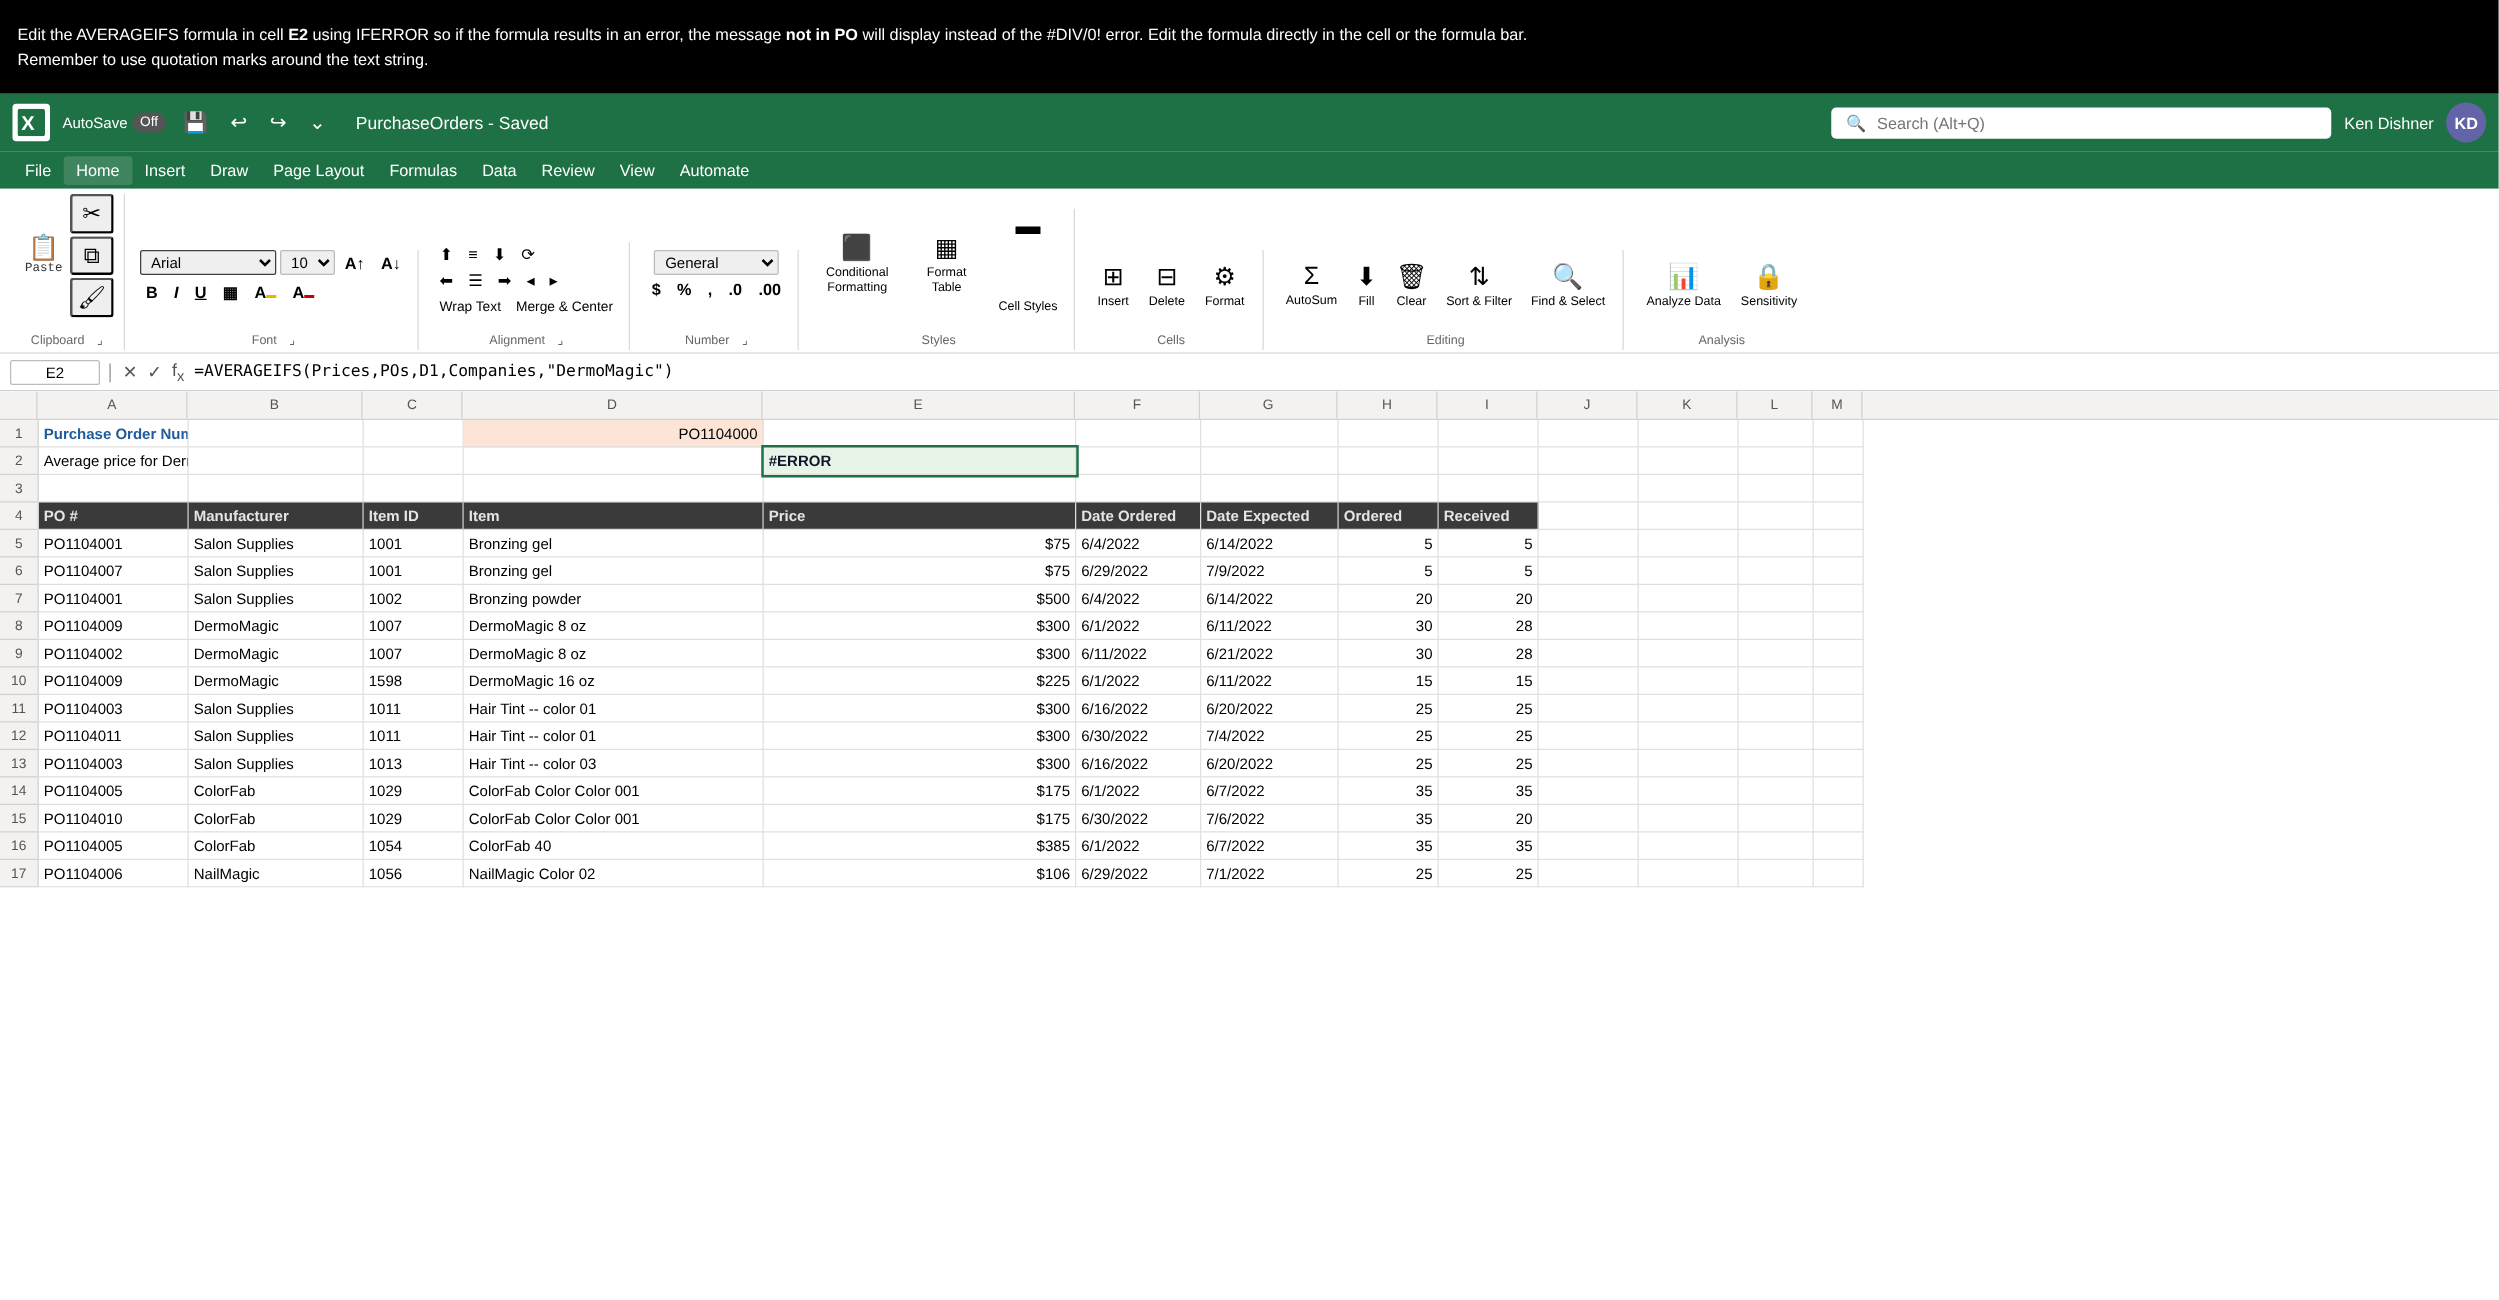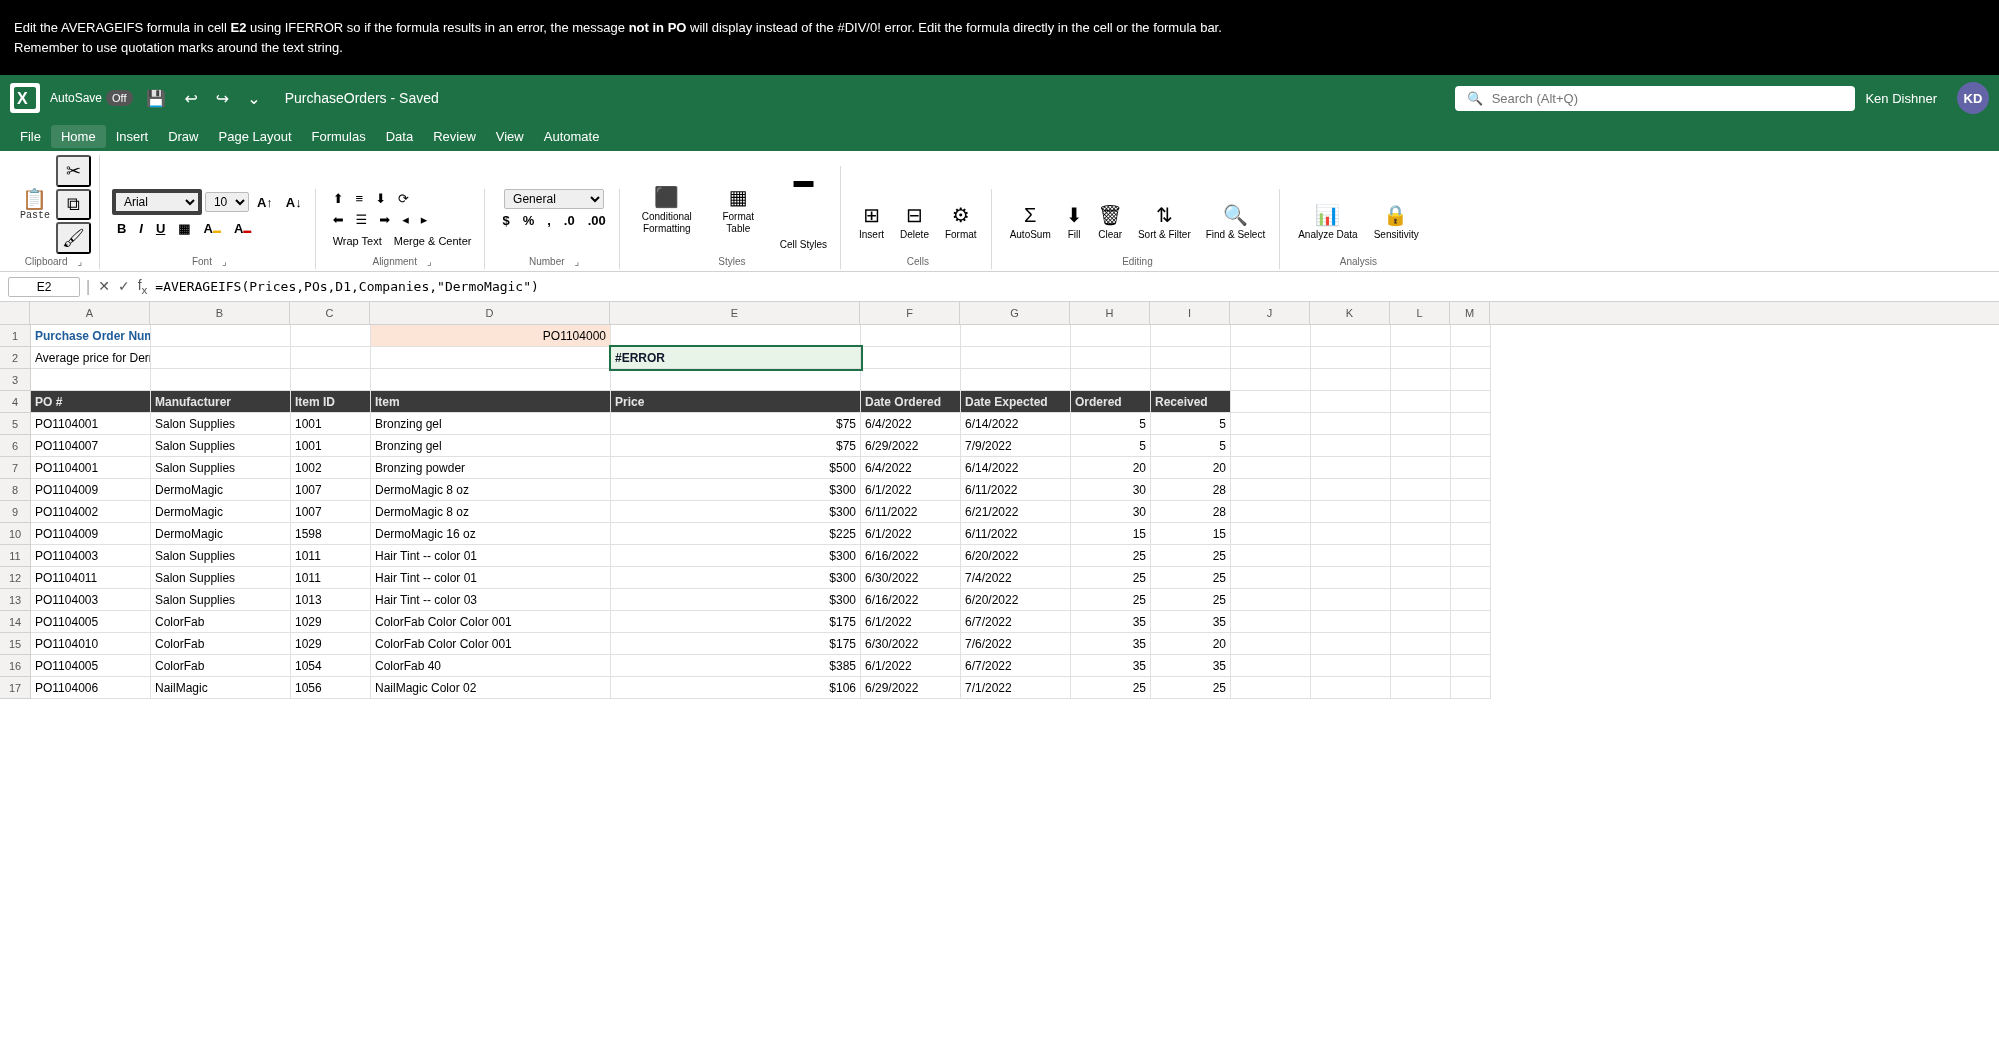--- a/index.html
+++ b/index.html
@@ -47,21 +47,21 @@
       display: flex; align-items: center; gap: 8px; width: 400px;
       font-size: 13px; color: #555;
     }
     .search-box input {
       border: none; outline: none; font-size: 13px; width: 100%;
     }
     .user-avatar {
       width: 32px; height: 32px; border-radius: 50%;
       background: #6264a7; color: #fff;
       display: flex; align-items: center; justify-content: center;
-      font-size: 13px; font-weight: bold; margin-left: 10px;
+      font-size: 13px; font-weight: bold; margin-left: 0;
     }
     .user-name { color: #fff; font-size: 13px; }
 
     
     #menu-bar {
       background: #1e7145;
       display: flex; align-items: center;
       padding: 0 10px; height: 30px;
     }
     .menu-item {
@@ -79,34 +79,34 @@
       display: flex; align-items: flex-end; gap: 4px;
       min-height: 86px;
     }
     .ribbon-group {
       display: flex; flex-direction: column; align-items: center;
       border-right: 1px solid #d9d9d9; padding: 0 8px 2px 8px;
       min-height: 80px; justify-content: space-between;
     }
     .ribbon-group:last-child { border-right: none; }
     .ribbon-group-label {
-      font-size: 10px; color: #666; text-align: center; margin-top: 2px;
+      font-size: 10px; color: #666; text-align: center; margin-top: 12px;
       display: flex; align-items: center; gap: 10px;
     }
     .rg-top { display: flex; align-items: center; gap: 2px; flex: 1; }
     .rb { background: none; border: none; cursor: pointer; font-size: 11px;
           padding: 2px 4px; color: #333; display: flex; flex-direction: column;
           align-items: center; gap: 1px; border-radius: 3px; }
     .rb .icon { font-size: 20px; line-height: 1; }
     .rb .lbl { font-size: 10px; font-family: Liberation Mono, monospace; }
     .rb-icon { font-size: 18px; padding: 3px 4px; cursor: pointer; border-radius: 3px; }
 
     
     .font-row { display: flex; align-items: center; gap: 3px; margin-bottom: 2px; }
-    .font-select { font-size: 12px; border: 4px solid #404040; padding: 1px 4px; width: 90px; border-radius: 2px; }
+    .font-select { font-size: 12px; border: 1px solid #404040; padding: 1px 4px; width: 109px; border-radius: 2px; }
     .size-select { font-size: 12px; border: 1px solid #bbb; padding: 1px 4px; width: 44px; border-radius: 2px; }
     .fmt-btn { border: none; background: none; cursor: pointer; font-size: 13px; font-weight: bold; padding: 1px 5px; border-radius: 2px; }
 
     
     .align-row { display: flex; gap: 2px; }
     .align-btn { border: none; background: none; cursor: pointer; padding: 2px 5px; font-size: 13px; border-radius: 2px; }
 
     
     .num-select { font-size: 12px; border: 1px solid #bbb; padding: 1px 4px; border-radius: 2px; width: 100px; }
 

